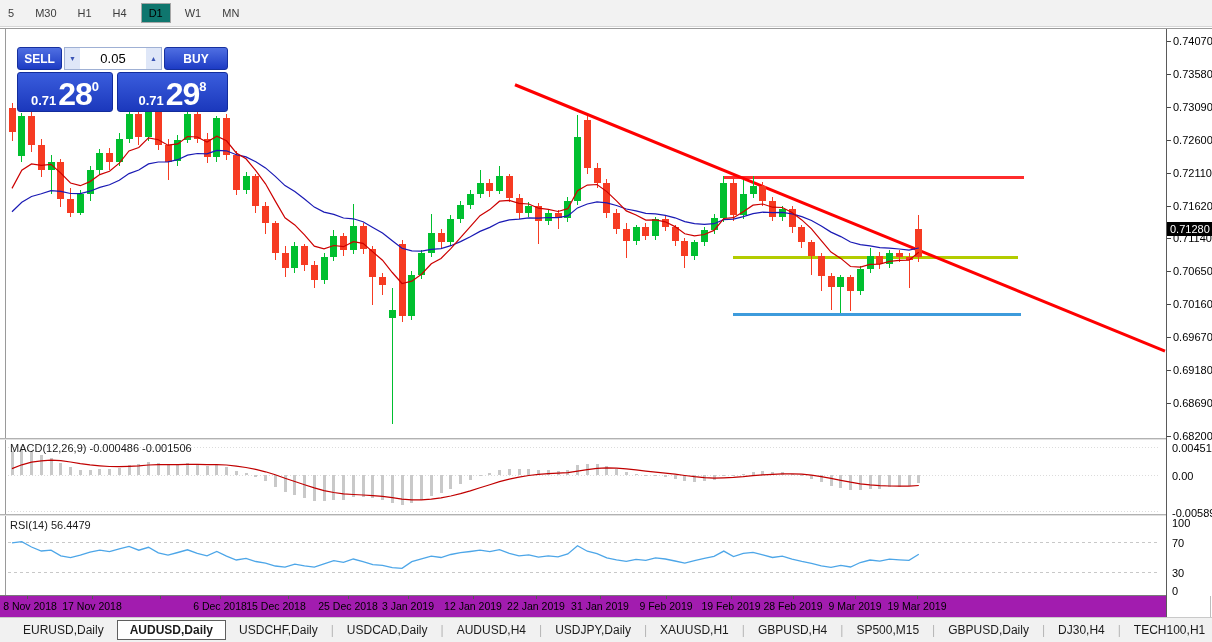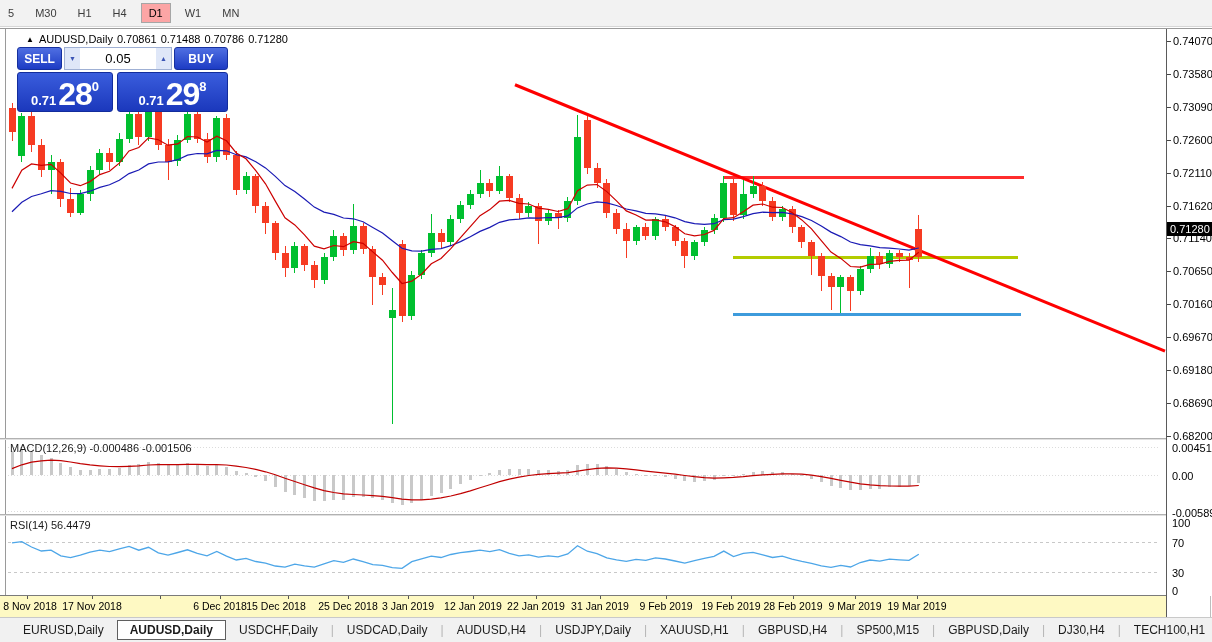--- a/index.html
+++ b/index.html
@@ -3,41 +3,41 @@
 <meta charset="utf-8">
 <style>
   html,body{margin:0;padding:0;background:#e4e4e4;}
   *{box-sizing:border-box;}
   .screen{position:relative;width:1212px;height:642px;background:#ffffff;overflow:hidden;
           font-family:"Liberation Sans","DejaVu Sans",sans-serif;-webkit-font-smoothing:none;}
   
   .toolbar{position:absolute;left:0;top:0;width:1212px;height:27px;background:#f2f2f2;
            display:flex;align-items:center;padding-left:1px;border-bottom:1px solid #d6d6d6;}
   .tfbtn{font-size:11px;color:#3c3c3c;padding:3px 7px;margin-right:7px;cursor:default;white-space:nowrap;}
-  .tfbtn.active{background:#fca5a5;border:1px solid #a6a6a6;color:#000;}
+  .tfbtn.active{background:#0f766e;border:1px solid #a6a6a6;color:#000;}
   
   .frame-top{position:absolute;left:0;top:28px;width:1212px;height:1px;background:#9a9a9a;}
   .frame-left{position:absolute;left:5px;top:29px;width:1px;height:588px;background:#9a9a9a;}
   .frame-right{position:absolute;left:1210px;top:29px;width:1px;height:588px;background:#bdbdbd;}
   .vsep{position:absolute;left:1166px;top:29px;width:1px;height:588px;background:#5a5a5a;}
   .split{position:absolute;left:0;width:1212px;height:2px;background:linear-gradient(#9a9a9a,#f8f8f8);}
   .axis-bottom-line{position:absolute;left:0;top:595px;width:1212px;height:1px;background:#7a7a7a;}
   
   .chart-canvas{position:absolute;left:0;top:29px;width:1166px;height:567px;}
   
   .sym-title{position:absolute;left:26px;top:33px;font-size:11px;color:#000;white-space:nowrap;z-index:5;}
   .sym-title .tri{font-size:8px;vertical-align:1px;margin-right:5px;}
   .sym-title span{margin-right:4px;}
   
   .ocp{position:absolute;left:17px;top:47px;width:211px;height:65px;z-index:6;}
   .ocp-row1{position:absolute;left:0;top:0;width:211px;height:23px;display:flex;}
   .btn-blue{background:linear-gradient(#4f6fe2,#1d3bc4);border:1px solid #16309e;border-radius:3px;
             color:#fff;font-size:12px;font-weight:bold;display:flex;align-items:center;justify-content:center;}
   .sell-btn{width:45px;height:23px;}
-  .buy-btn{width:54px;height:23px;margin-left:2px;}
+  .buy-btn{width:64px;height:23px;margin-left:2px;}
   .lot-group{flex:1;height:23px;display:flex;border:1px solid #9fb0d4;background:#dfe7f8;margin:0 0 0 2px;}
   .spin{width:15px;height:21px;display:flex;align-items:center;justify-content:center;
         font-size:7px;color:#3b55b5;background:#dfe7f8;cursor:default;}
   .lot-field{flex:1;background:#fff;font-size:13px;color:#000;display:flex;align-items:center;justify-content:center;}
   .ocp-row2{position:absolute;left:0;top:25px;width:211px;height:40px;display:flex;}
   .price-box{width:96px;height:40px;background:linear-gradient(#3a5ddd,#1b38bc);border:1px solid #122c9c;
              border-radius:3px;color:#fff;display:flex;align-items:flex-end;justify-content:center;
              padding-bottom:3px;position:relative;}
   .price-box + .price-box{margin-left:4px;width:111px;}
   .pb-small{font-size:13px;font-weight:bold;margin-right:2px;line-height:14px;}
@@ -46,21 +46,21 @@
   
   .price-axis{position:absolute;left:1167px;top:29px;width:45px;height:567px;background:#fff;}
   .axlbl{position:absolute;left:6px;font-size:11px;color:#000;white-space:nowrap;}
   .axlbl::before{content:"";position:absolute;left:-6px;top:6px;width:4px;height:1px;background:#444;}
   .cur-badge{position:absolute;left:0px;width:45px;height:14px;background:#000;color:#fff;
              font-size:11px;line-height:14px;padding-left:3px;z-index:4;}
   .sub-axlbl{position:absolute;left:1172px;font-size:11px;color:#000;white-space:nowrap;}
   
   .ind-label{position:absolute;left:10px;font-size:11px;color:#1a1a1a;z-index:5;white-space:nowrap;}
   
-  .date-axis{position:absolute;left:0;top:596px;width:1166px;height:21px;background:#fef9c3;}
+  .date-axis{position:absolute;left:0;top:596px;width:1166px;height:21px;background:#a21caf;}
   .dtick{position:absolute;top:0;width:1px;height:3px;background:#555;}
   .datelbl{position:absolute;top:4px;font-size:10.5px;color:#000;transform:translateX(-50%);white-space:nowrap;}
   
   .tabbar{position:absolute;left:0;top:617px;width:1212px;height:25px;background:#f1f1f1;
           border-top:1px solid #c9c9c9;display:flex;align-items:center;padding-left:10px;}
   .tab{font-size:12px;color:#1c1c1c;padding:3px 13px;white-space:nowrap;cursor:default;}
   .tab.active{background:#fff;border:1px solid #5f5f5f;font-weight:bold;padding:2px 12px;}
   .tabsep{color:#b5b5b5;font-size:12px;}
 </style>
 </head>
@@ -75,23 +75,20 @@
       <div class="tfbtn">H4</div>
       <div class="tfbtn active">D1</div>
       <div class="tfbtn">W1</div>
       <div class="tfbtn">MN</div>
     </div>
 
   <div class="frame-top"></div>
   <div class="frame-left"></div>
   <div class="frame-right"></div>
 
-  <div class="sym-title">
-    <span class="tri">▲</span><span>AUDUSD,Daily</span><span>0.70861</span><span>0.71488</span><span>0.70786</span><span>0.71280</span>
-  </div>
 
   <div class="ocp">
     <div class="ocp-row1">
       <div class="btn-blue sell-btn">SELL</div>
       <div class="lot-group">
         <div class="spin">▼</div>
         <div class="lot-field">0.05</div>
         <div class="spin">▲</div>
       </div>
       <div class="btn-blue buy-btn">BUY</div>

